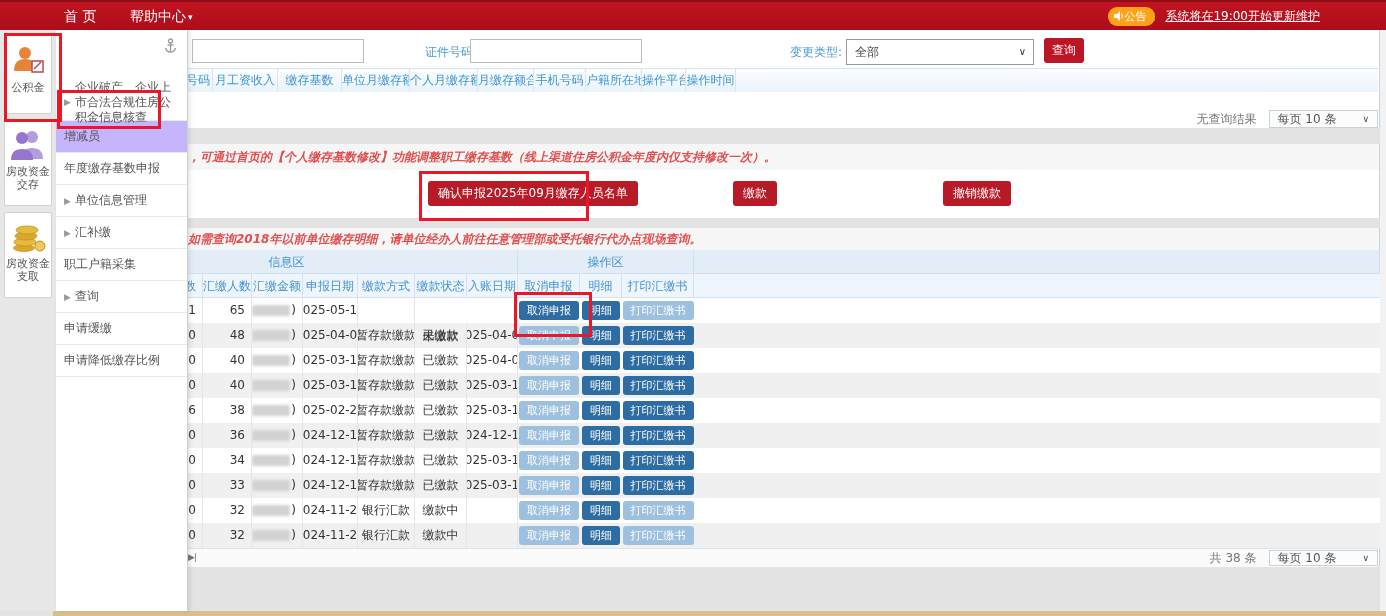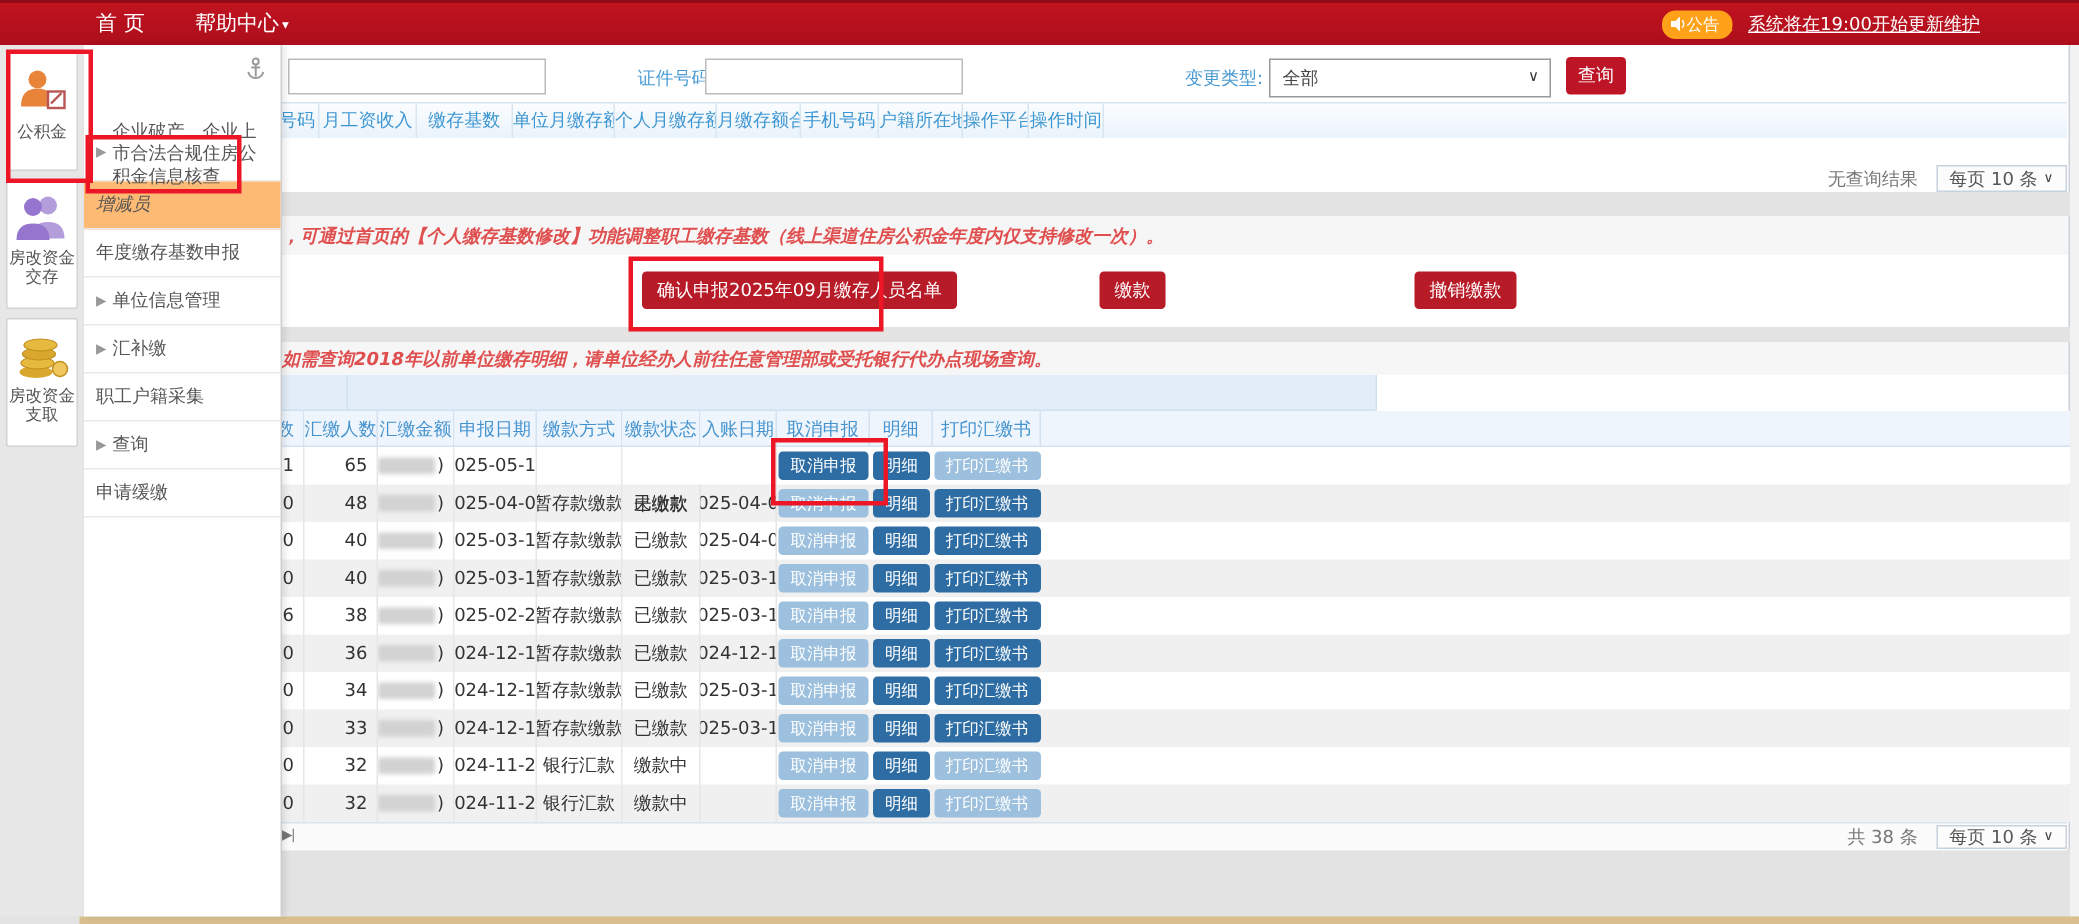--- a/index.html
+++ b/index.html
@@ -24,40 +24,40 @@
   .tile .lbl{font-size:11px;color:#555;line-height:13px;}
   .tile svg{margin-top:8px;}
 
   
   #menu{left:56px;top:30px;width:131px;height:581px;background:#fff;border-right:1px solid #cfcfcf;box-shadow:2px 0 4px rgba(0,0,0,.10);z-index:30;}
   #anchor{position:absolute;right:10px;top:8px;}
   #menu-list{position:absolute;left:0;top:53px;width:131px;}
   .m-item{box-sizing:border-box;padding:0 6px 0 8px;font-size:12px;color:#555;border-bottom:1px solid #e9e9e9;display:flex;align-items:center;cursor:pointer;}
   .m-item.single{height:32px;}
   .m-item.multi{height:38px;line-height:15px;padding-top:2px;}
-  .m-item.active{background:#fdba74;font-style:italic;}
+  .m-item.active{background:#c4b5fd;}
   .m-arrow{color:#999;font-size:9px;margin-right:4px;flex:0 0 auto;}
 
   
   #panelA{left:56px;top:30px;width:1324px;height:98px;background:#fff;border-right:1px solid #c9d2da;box-sizing:border-box;}
   .inp{position:absolute;height:24px;border:1px solid #bbb;background:#fff;box-sizing:border-box;font-size:12px;padding:0 6px;}
   .flabel{position:absolute;top:14px;font-size:12px;color:#4a9bd4;}
   #type-select{position:absolute;left:790px;top:9px;width:188px;height:26px;border:1px solid #999;background:#fff;box-sizing:border-box;font-size:12px;color:#444;line-height:24px;padding-left:8px;cursor:pointer;}
   #type-select .chev{position:absolute;right:7px;top:0;color:#333;font-size:10px;}
   #search-btn{position:absolute;left:988px;top:8px;width:40px;height:25px;background:#bd1426;color:#fff;font-size:12px;text-align:center;line-height:25px;border-radius:3px;cursor:pointer;}
 
   .t1row{position:absolute;left:0;display:flex;}
   .t1h{height:24px;background:linear-gradient(#fbfdff,#e9f3fb);border-top:1px solid #d5e3f0;border-bottom:1px solid #d5e3f0;}
   .t1h .cell{box-sizing:border-box;border-right:1px solid #d8e6f1;color:#3e96d2;font-size:12px;text-align:center;line-height:22px;white-space:nowrap;overflow:hidden;}
   .t1h .cell.first{text-align:right;padding-right:2px;}
   .t1h .cell.filler{border-right:none;}
   #t1-empty{left:0;top:62px;width:1322px;height:18px;background:#fff;border-bottom:1px solid #e3e3e3;}
   #t1-toolbar{left:0;top:80px;width:1322px;height:18px;background:#fff;display:flex;justify-content:flex-end;align-items:center;}
   .hint{font-size:12px;color:#777;margin-right:12px;}
-  .psize{box-sizing:border-box;height:18px;border:1px solid #c6d2dc;background:#fcfcfc;font-size:12px;color:#555;line-height:16px;padding:0 8px;display:flex;gap:4px;align-items:center;cursor:pointer;}
+  .psize{box-sizing:border-box;height:18px;border:1px solid #c6d2dc;background:#fcfcfc;font-size:12px;color:#555;line-height:16px;padding:0 8px;display:flex;gap:26px;align-items:center;cursor:pointer;}
   .psize .chev{font-size:9px;color:#444;}
 
   .notice-band{left:56px;width:1324px;background:#f6f6f6;border-right:1px solid #c9d2da;box-sizing:border-box;}
   .notice-text{position:absolute;left:132px;top:0;font-size:12px;font-weight:bold;font-style:italic;color:#e04f4f;white-space:nowrap;}
 
   #btn-band{left:56px;top:170px;width:1324px;height:48px;background:#fff;border-right:1px solid #c9d2da;box-sizing:border-box;}
   .red-btn{position:absolute;top:181px;height:25px;background:#b81b28;color:#fff;font-size:12px;line-height:25px;border-radius:3px;padding:0 10px;cursor:pointer;white-space:nowrap;}
 
   
   #panelC{left:56px;top:250px;width:1324px;height:316px;background:#fff;border-right:1px solid #c9d2da;box-sizing:border-box;}
@@ -177,20 +177,21 @@
   <div class="red-btn abs" style="left:428px;">确认申报2025年09月缴存人员名单</div>
   <div class="red-btn abs" style="left:733px;">缴款</div>
   <div class="red-btn abs" style="left:943px;">撤销缴款</div>
 
   <div class="notice-band abs" style="top:228px;height:22px;">
     <span class="notice-text" style="line-height:22px;">如需查询2018年以前单位缴存明细，请单位经办人前往任意管理部或受托银行代办点现场查询。</span>
   </div>
 
   <div id="panelC" class="abs">
     <div id="t2-group" class="t2row">
+        <div class="gcell" style="width: 462px;">信息区</div>
         <div class="gcell" style="width: 176px;">操作区</div>
         <div class="gcell" style="width: 686px;"></div>
       </div>
     <div id="t2-head" class="t2row">
         <div class="hcell" style="width: 147px; text-align: right; padding-right: 6px;">数</div>
         <div class="hcell" style="width: 49px;">汇缴人数</div>
         <div class="hcell" style="width: 51px;">汇缴金额</div>
         <div class="hcell" style="width: 55px;">申报日期</div>
         <div class="hcell" style="width: 57px;">缴款方式</div>
         <div class="hcell" style="width: 52px;">缴款状态</div>
@@ -421,20 +422,23 @@
         <div class="m-item single">
           <span>职工户籍采集</span>
         </div>
         <div class="m-item single">
           <span class="m-arrow">▶</span>
           <span>查询</span>
         </div>
         <div class="m-item single">
           <span>申请缓缴</span>
         </div>
+        <div class="m-item single">
+          <span>申请降低缴存比例</span>
+        </div>
       </div>
   </div>
 
   <div class="annot" style="left:4px;top:33px;width:52px;height:83px;"></div>
   <div class="annot" style="left:57px;top:90px;width:98px;height:33px;"></div>
   <div class="annot" style="left:419px;top:171px;width:164px;height:44px;"></div>
   <div class="annot" style="left:514px;top:292px;width:72px;height:39px;"></div>
 
   <div id="right-strip" class="abs"></div>
   <div id="gold-strip" class="abs"></div>

